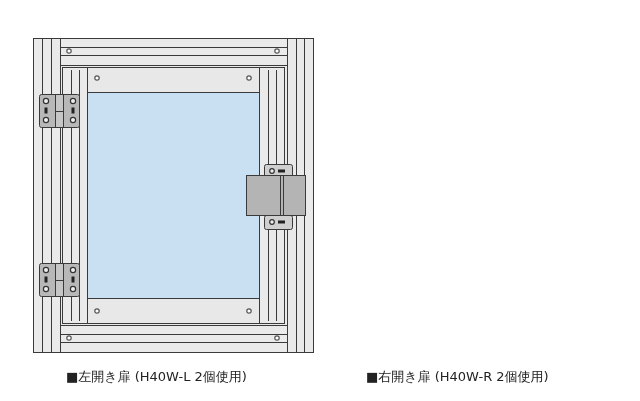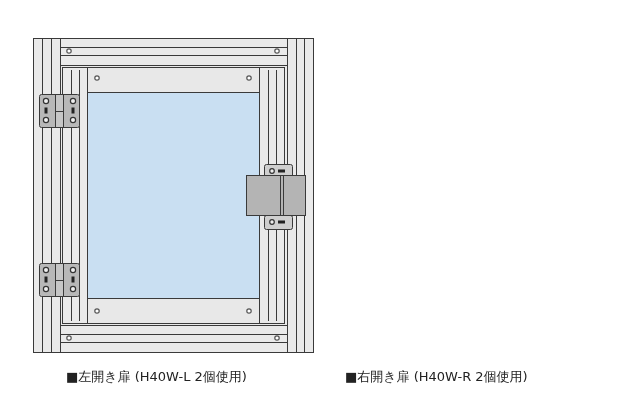--- a/index.html
+++ b/index.html
@@ -176,13 +176,13 @@
         <rect x="278" y="220.5" width="7" height="3" fill="#222"></rect>
         <rect x="246.5" y="175.5" width="59" height="40" fill="#b4b4b4" stroke="#3a3a3a"></rect>
         <line x1="280.5" y1="176" x2="280.5" y2="215" stroke="#3a3a3a"></line>
         <line x1="283.5" y1="176" x2="283.5" y2="215" stroke="#3a3a3a"></line>
       </g>
     </g>
   </svg>
 </div>
 
 <div class="caption" style="left:66px;text-align:right;">■左開き扉 (H40W-L 2個使用)</div>
-<div class="caption" style="left:345px;">■右開き扉 (H40W-R 2個使用)</div>
+<div class="caption" style="left:366px;">■右開き扉 (H40W-R 2個使用)</div>
 
 </body></html>

